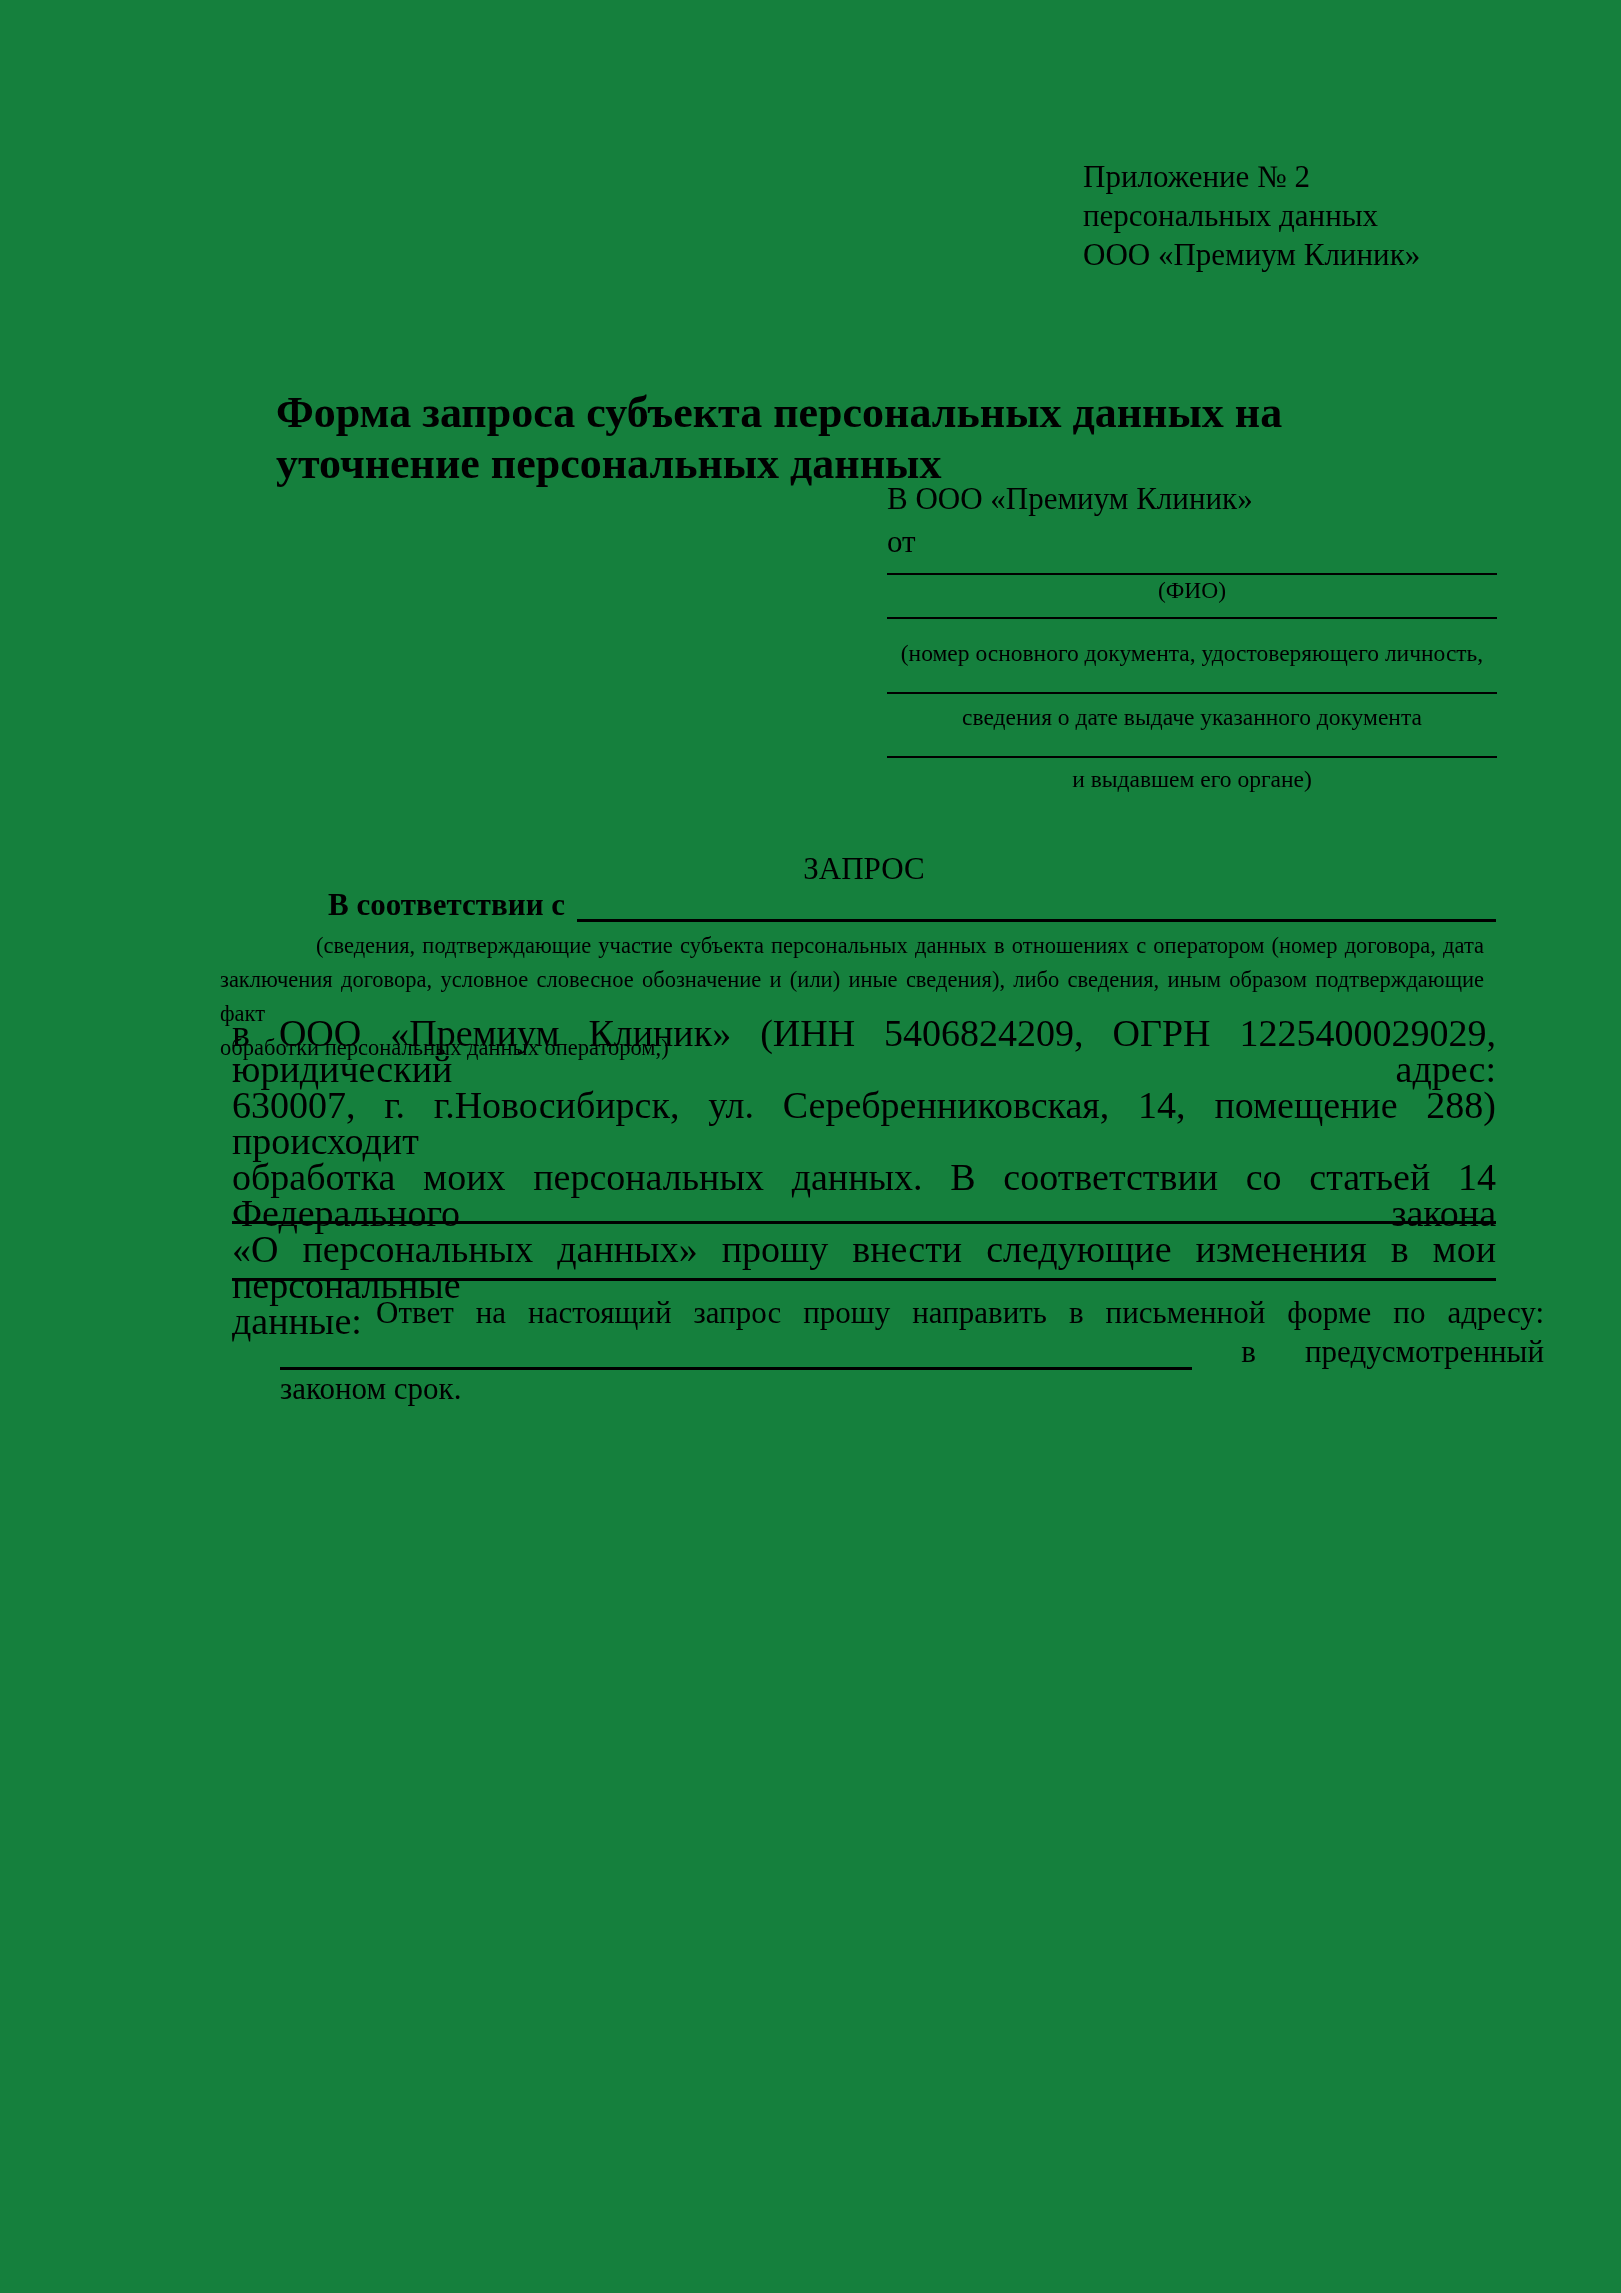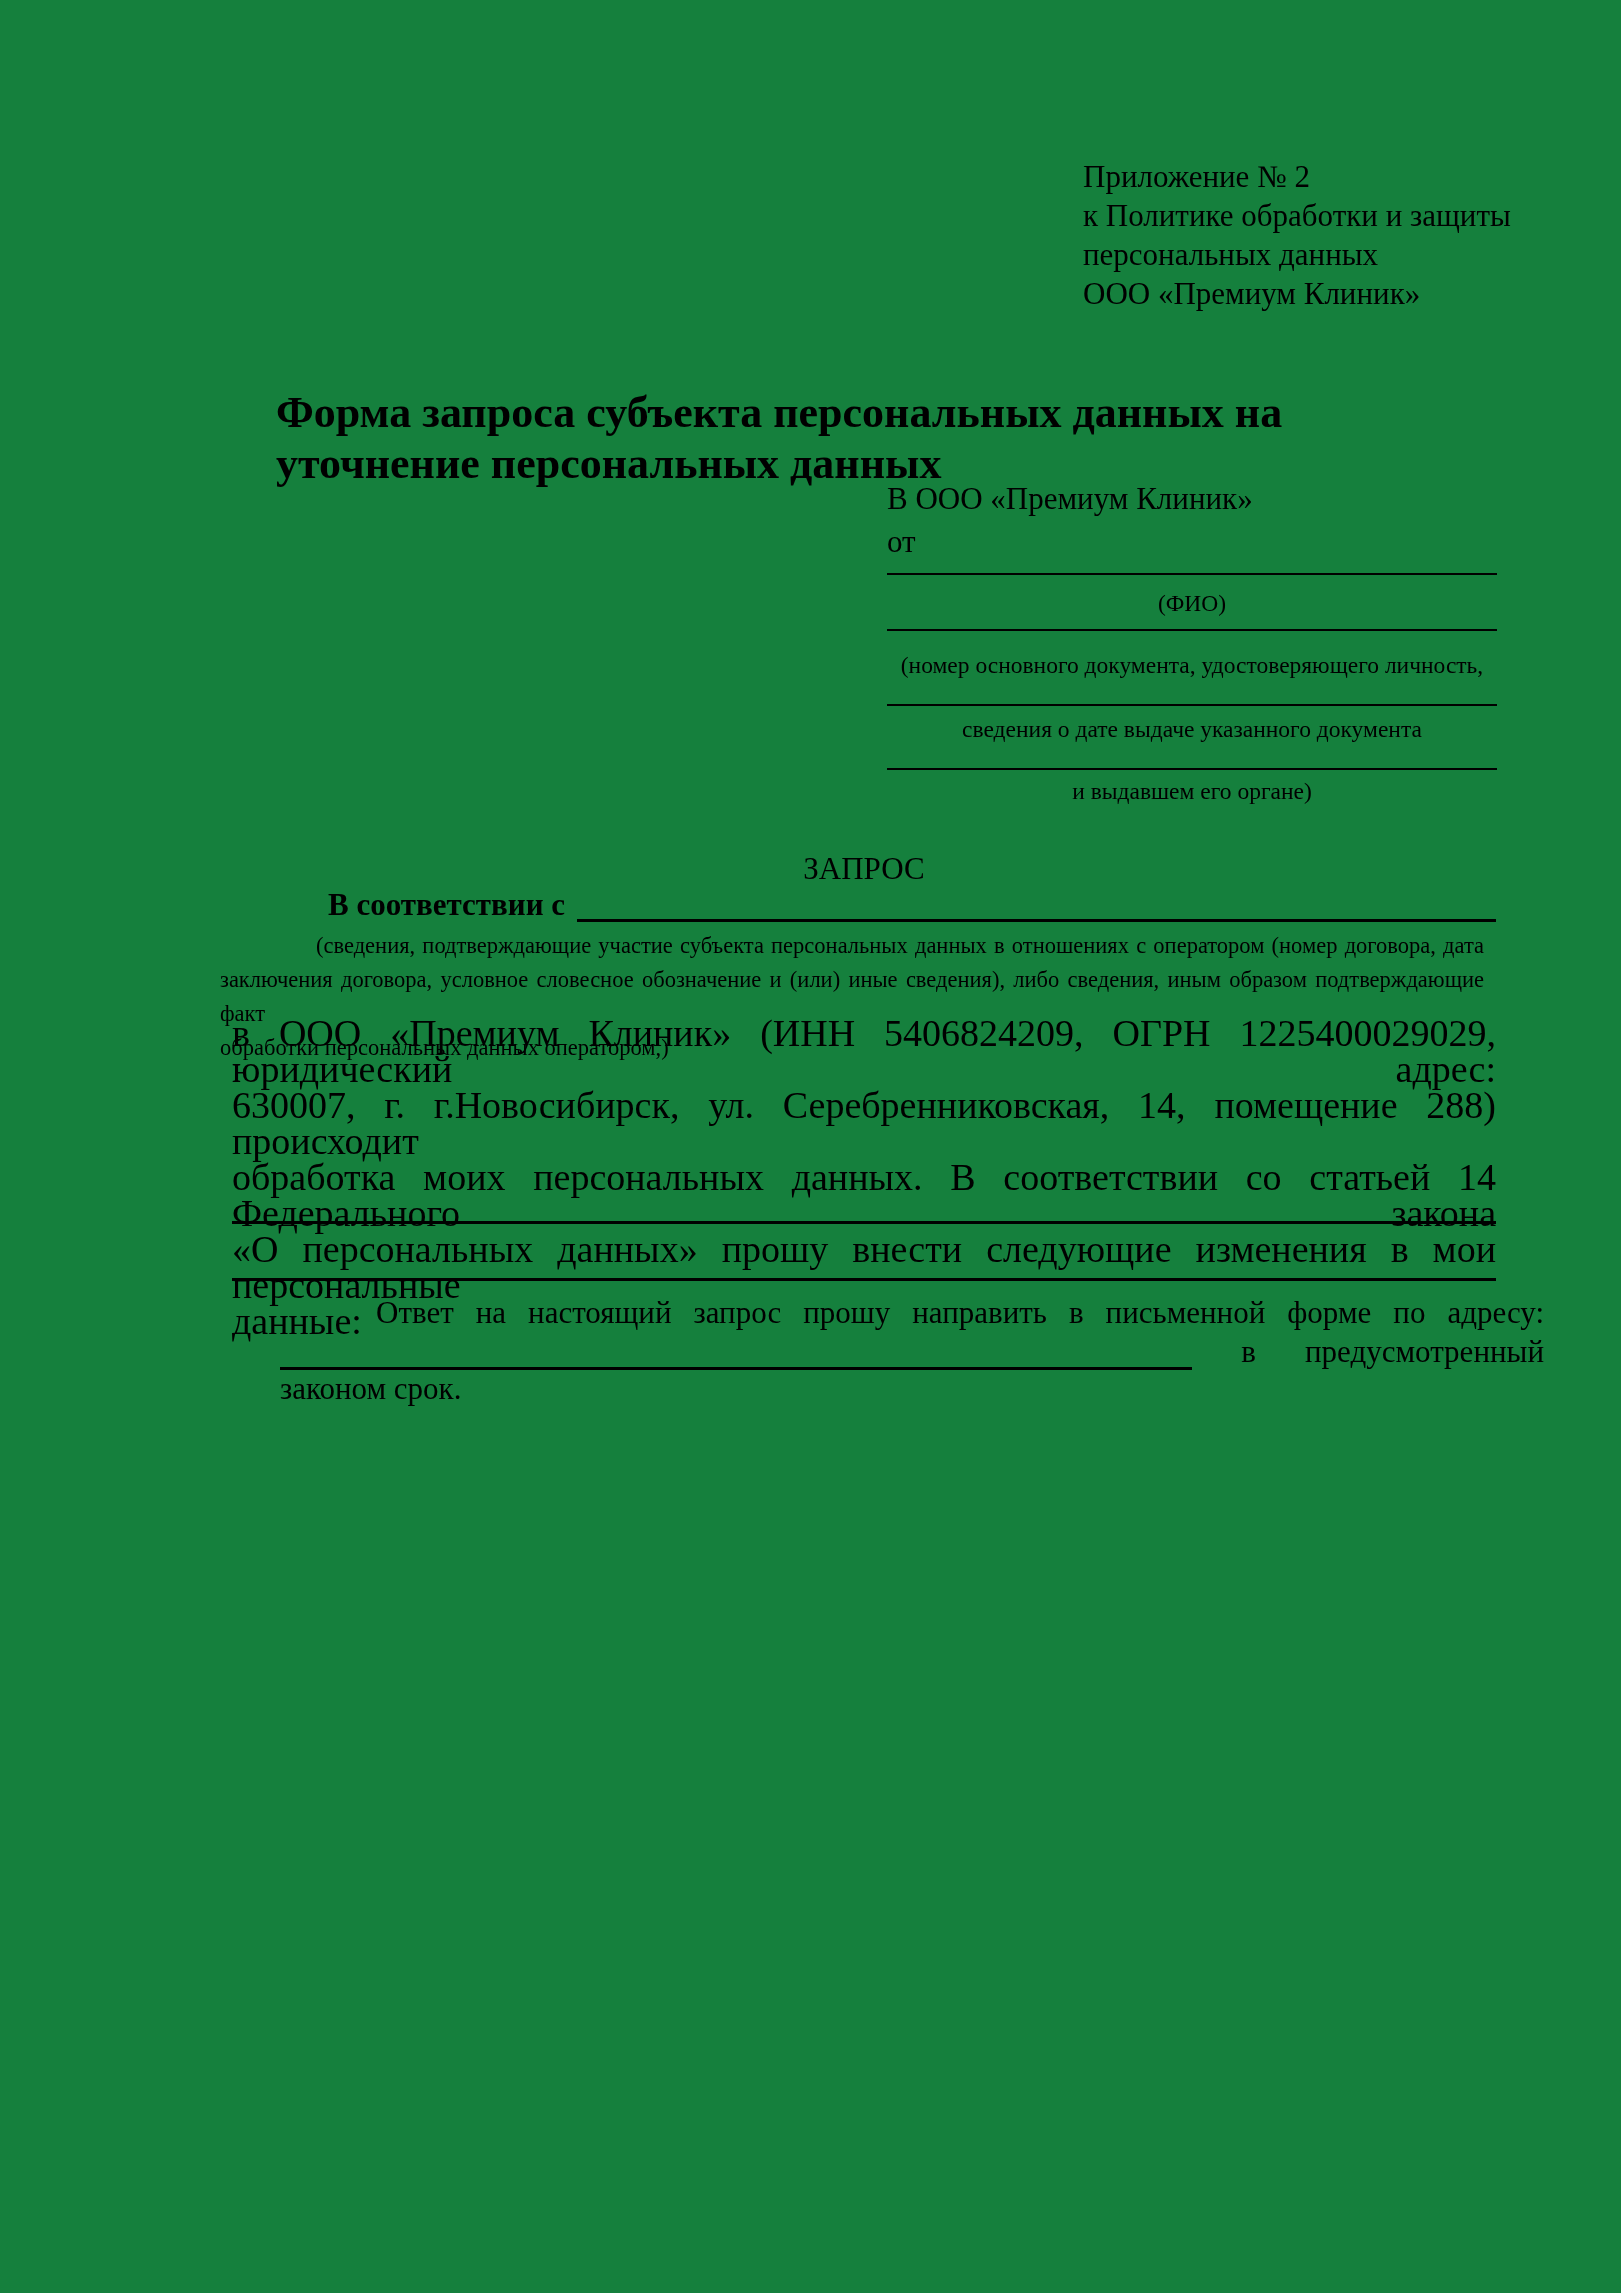--- a/index.html
+++ b/index.html
@@ -20,21 +20,21 @@
   .title {
     position:absolute; left:276px; top:351px; width:1176px;
     text-align:left; font-weight:bold;
     font-size:44px; line-height:51px;margin-top:36px;
   }
   
   .recipient { position:absolute; left:887px; top:477px; width:610px; font-size:31px; }
   .r-to   { line-height:43px; }
   .r-from { line-height:43px; height:55px; border-bottom:2.9px solid #000; box-sizing:border-box; }
   .r-cap  { font-size:23.5px; text-align:center; box-sizing:border-box; }
-  .r-cap1 { height:56px; padding-top:15px;  border-bottom:2.9px solid #000; }
+  .r-cap1 { height:44px; padding-top:2px;  border-bottom:2.9px solid #000; }
   .r-cap2 { height:75px; padding-top:21px;  border-bottom:2.9px solid #000; }
   .r-cap3 { height:64px; padding-top:9.8px; border-bottom:2.9px solid #000; }
   .r-cap4 { padding-top:7.8px; }
   
   .zapros {
     position:absolute; left:232px; top:851px; width:1264px;
     text-align:center; font-size:31px; line-height:35px;
   }
   .intro {
     position:absolute; left:232px; top:885px; width:1264px;
@@ -72,21 +72,20 @@
   .sig-group { display:flex; align-items:flex-end; }
   .sig-line { display:inline-block; width:410px; border-bottom:2.9px solid #000; height:35px; }
 </style>
 </head>
 <body>
 
 <div class="page">
 
   <div class="appendix">
     <div>Приложение № 2</div>
-    <div>к Политике обработки и защиты</div>
     <div>персональных данных</div>
     <div>ООО «Премиум Клиник»</div>
   </div>
 
   <div class="title">Форма запроса субъекта персональных данных на уточнение персональных данных</div>
 
   <div class="recipient">
     <div class="r-to">В ООО «Премиум Клиник»</div>
     <div class="r-from"><span>от</span></div>
     <div class="r-cap r-cap1"><span>(ФИО)</span></div>

